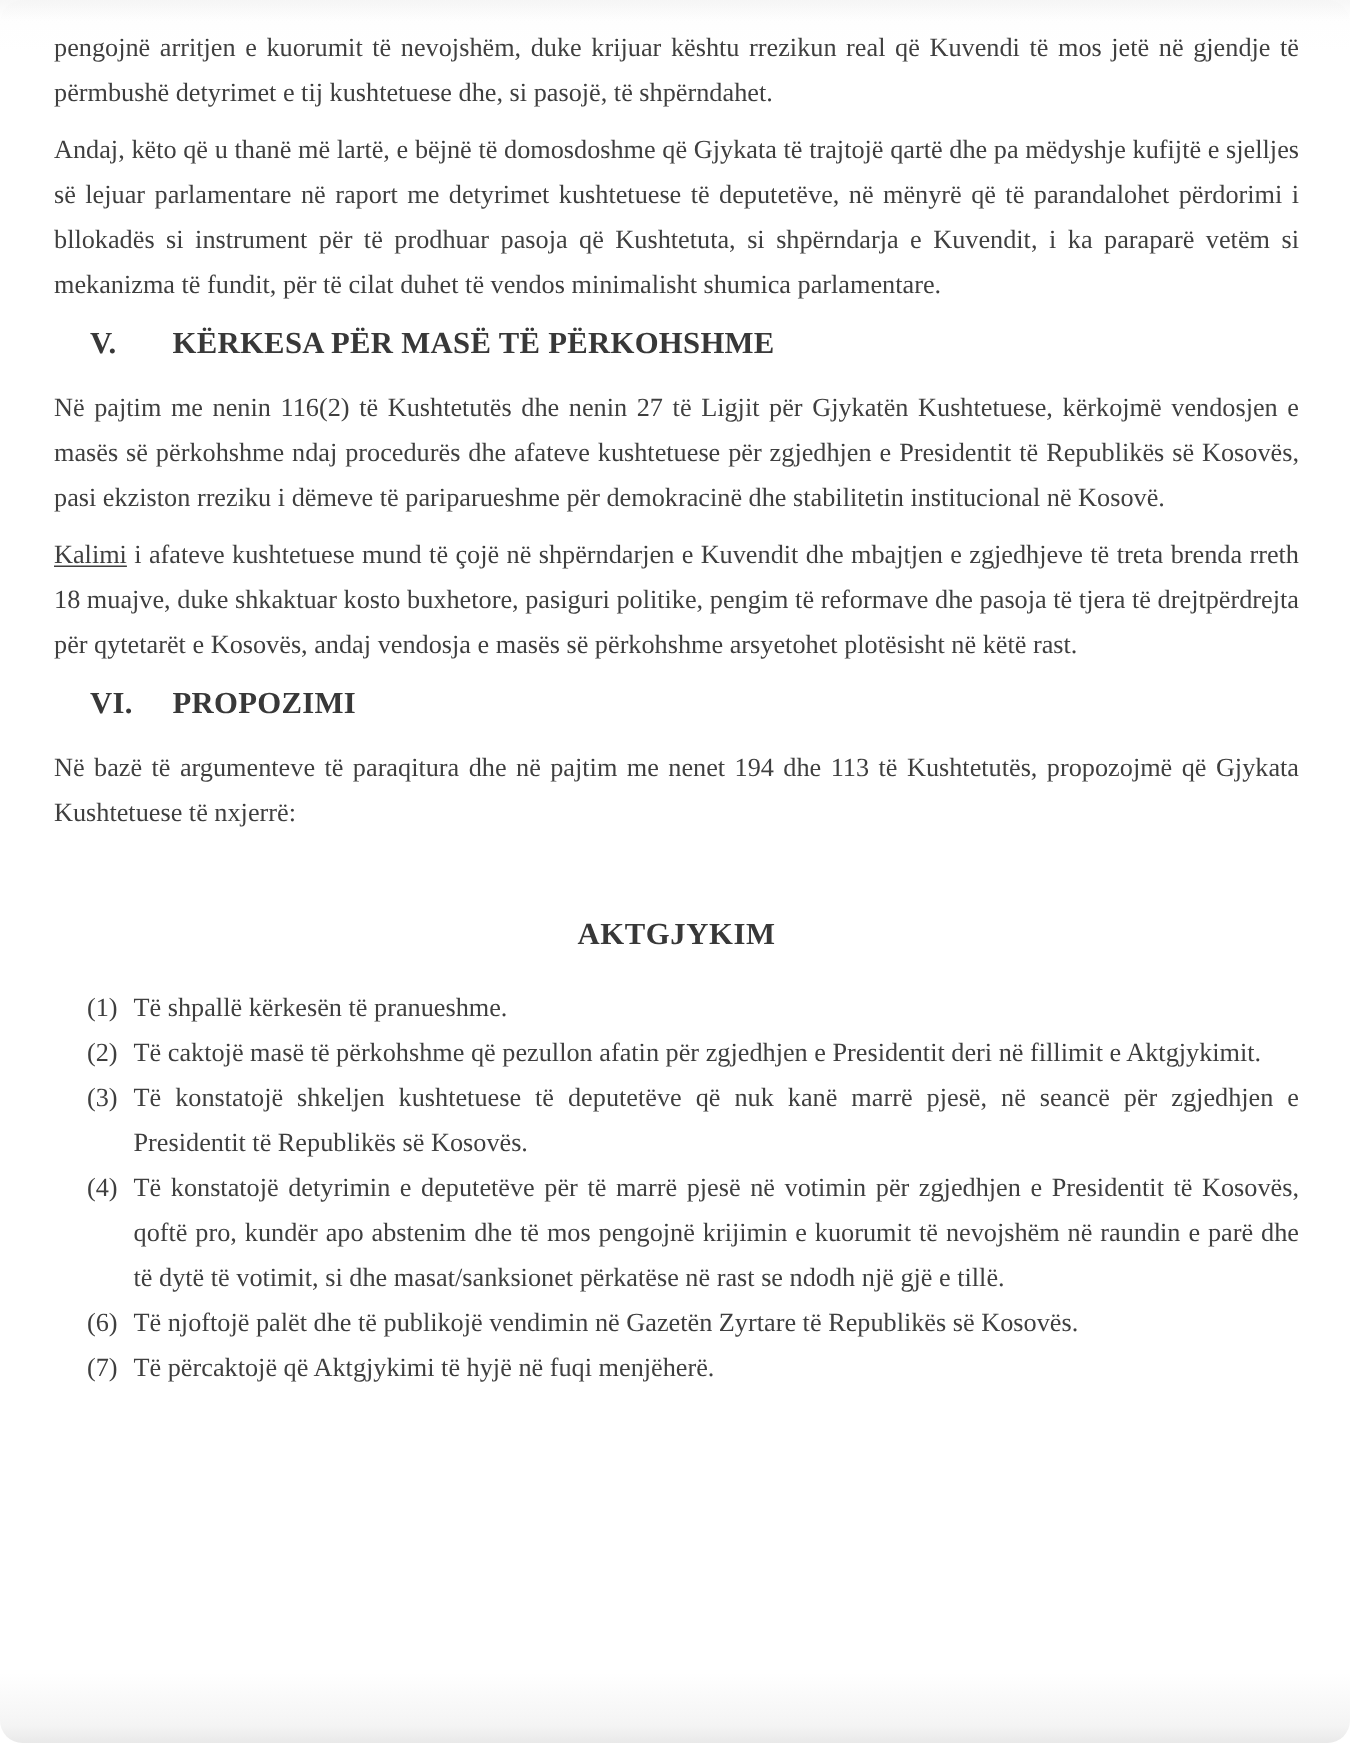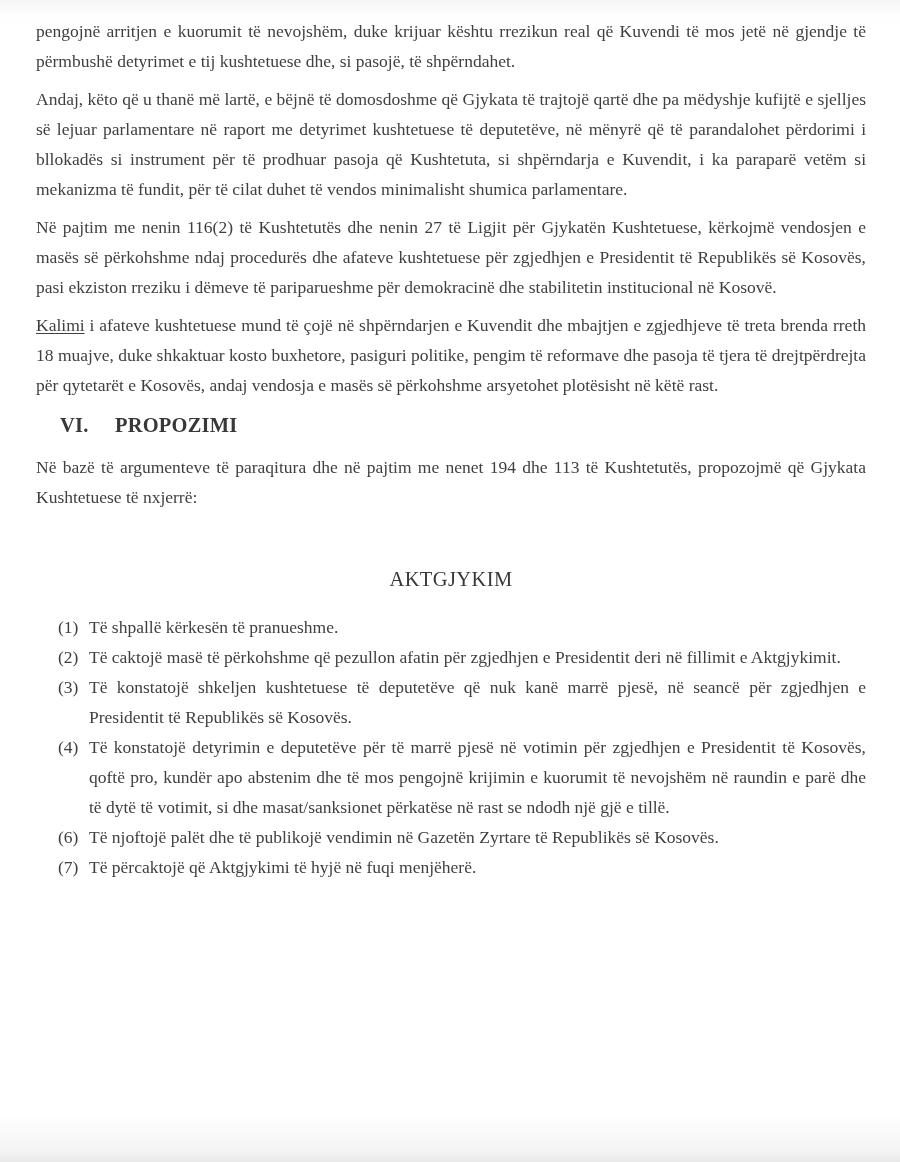--- a/index.html
+++ b/index.html
@@ -11,20 +11,21 @@
     width: 900px;
     height: 1162px;
     position: relative;
     overflow: hidden;
     font-family: "Liberation Serif", "DejaVu Serif", serif;
   }
   .scan-page {
     position: absolute;
     inset: 0;
     background: linear-gradient(180deg, #fdfdfd 0%, #ffffff 3%, #ffffff 96%, #f4f4f4 99%, #e9e9e9 100%);
+    border-radius: 15px;
   }
   .scan-content {
     position: absolute;
     top: 16px;
     left: 36px;
     right: 34px;
     color: #3f3f3f;
     font-size: 17.5px;
     line-height: 30px;
     text-align: justify;
@@ -40,21 +41,21 @@
     margin: 10px 0 12px 0;
     padding-left: 24px;
     text-align: left;
     letter-spacing: 0.2px;
   }
   .section-heading .sec-num {
     display: inline-block;
     width: 55px;
   }
   .judgment-heading {
-    font-weight: normal;
+    font-weight: bold;
     color: #383838;
     text-align: center;
     margin: 52px 0 18px 0;
     letter-spacing: 0.4px;
   }
   .ruling-list {
     padding-left: 22px;
   }
   .ruling-item {
     padding-left: 31px;
@@ -83,20 +84,23 @@
 
 <div class="scan-page">
   <div class="scan-noise-top"></div>
 
   <div class="scan-content">
 
     <p class="body-para">pengojnë arritjen e kuorumit të nevojshëm, duke krijuar kështu rrezikun real që Kuvendi të mos jetë në gjendje të përmbushë detyrimet e tij kushtetuese dhe, si pasojë, të shpërndahet.</p>
 
     <p class="body-para">Andaj, këto që u thanë më lartë, e bëjnë të domosdoshme që Gjykata të trajtojë qartë dhe pa mëdyshje kufijtë e sjelljes së lejuar parlamentare në raport me detyrimet kushtetuese të deputetëve, në mënyrë që të parandalohet përdorimi i bllokadës si instrument për të prodhuar pasoja që Kushtetuta, si shpërndarja e Kuvendit, i ka paraparë vetëm si mekanizma të fundit, për të cilat duhet të vendos minimalisht shumica parlamentare.</p>
 
+    <h3 class="section-heading">
+      <span class="sec-num">V.</span><span>KËRKESA PËR MASË TË PËRKOHSHME</span>
+    </h3>
 
     <p class="body-para">Në pajtim me nenin 116(2) të Kushtetutës dhe nenin 27 të Ligjit për Gjykatën Kushtetuese, kërkojmë vendosjen e masës së përkohshme ndaj procedurës dhe afateve kushtetuese për zgjedhjen e Presidentit të Republikës së Kosovës, pasi ekziston rreziku i dëmeve të pariparueshme për demokracinë dhe stabilitetin institucional në Kosovë.</p>
 
     <p class="body-para">
       <span class="underlined-word">Kalimi</span><span> i afateve kushtetuese mund të çojë në shpërndarjen e Kuvendit dhe mbajtjen e zgjedhjeve të treta brenda rreth 18 muajve, duke shkaktuar kosto buxhetore, pasiguri politike, pengim të reformave dhe pasoja të tjera të drejtpërdrejta për qytetarët e Kosovës, andaj vendosja e masës së përkohshme arsyetohet plotësisht në këtë rast.</span>
     </p>
 
     <h3 class="section-heading">
       <span class="sec-num">VI.</span><span>PROPOZIMI</span>
     </h3>

